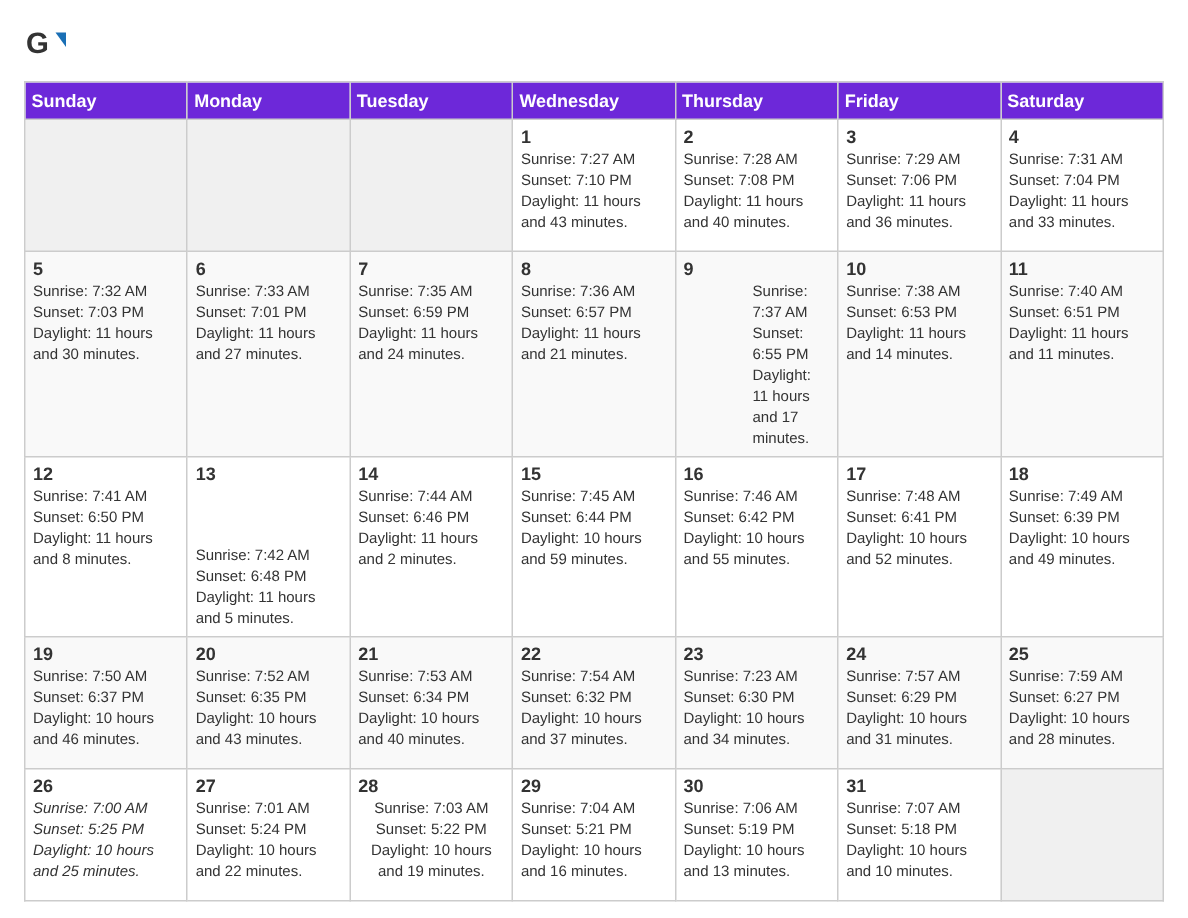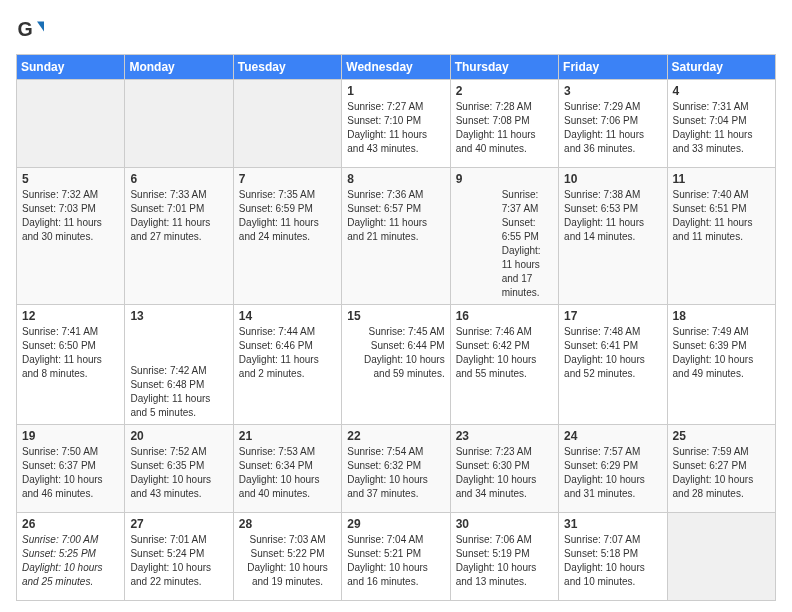--- a/index.html
+++ b/index.html
@@ -45,21 +45,21 @@
     .location {
       font-size: 15px;
       color: #555;
     }
     table {
       width: 100%;
       border-collapse: collapse;
       table-layout: fixed;
     }
     thead tr th {
-      background-color: #3b82f6;
+      background-color: #6d28d9;
       color: #fff;
       font-size: 12px;
       font-weight: bold;
       padding: 5px 4px;
       text-align: left;
       border: 1px solid #ccc;
     }
     tbody tr td {
       vertical-align: top;
       border: 1px solid #ccc;
@@ -221,21 +221,21 @@
         </td>
         <td>
           <span class="day-number">14</span>
           <div class="day-info" style="white-space: pre-line;">Sunrise: 7:44 AM
 Sunset: 6:46 PM
 Daylight: 11 hours
 and 2 minutes.</div>
         </td>
         <td>
           <span class="day-number">15</span>
-          <div class="day-info" style="white-space: pre-line; text-align: right;">Sunrise: 7:45 AM
+          <div class="day-info" style="white-space: pre-line;">Sunrise: 7:45 AM
 Sunset: 6:44 PM
 Daylight: 10 hours
 and 59 minutes.</div>
         </td>
         <td>
           <span class="day-number">16</span>
           <div class="day-info" style="white-space: pre-line;">Sunrise: 7:46 AM
 Sunset: 6:42 PM
 Daylight: 10 hours
 and 55 minutes.</div>

